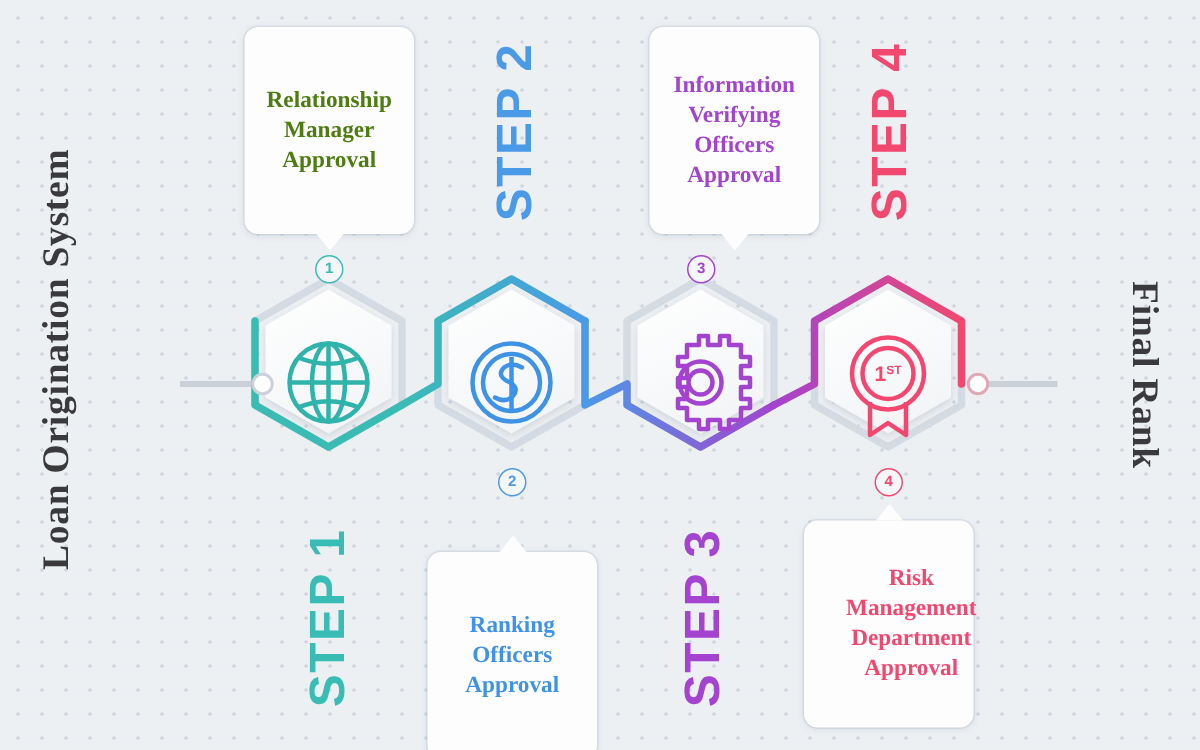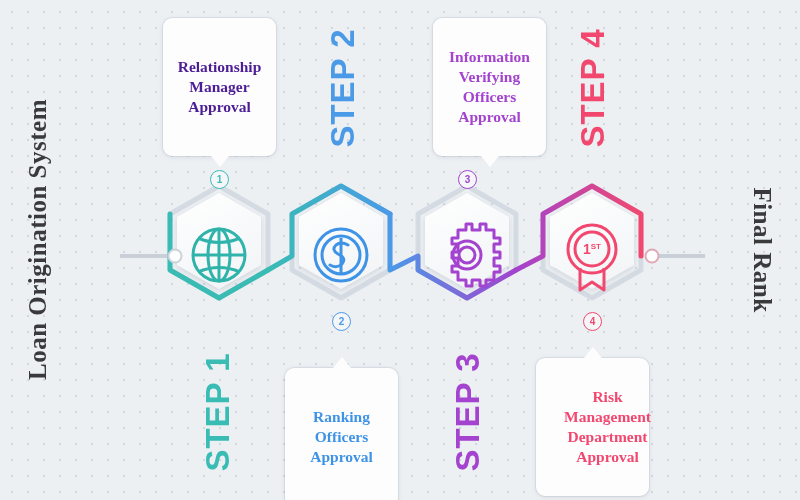--- a/index.html
+++ b/index.html
@@ -185,36 +185,36 @@
   </svg>
 
   <div class="side-label" id="label-left">Loan Origination System</div>
   <div class="side-label" id="label-right">Final Rank</div>
 
   <div class="step-word up" style="left:218px;top:412px;color:#39bcb4;">STEP 1</div>
   <div class="step-word up" style="left:343px;top:88px;color:#4a9ae8;">STEP 2</div>
   <div class="step-word up" style="left:468px;top:412px;color:#a343cf;">STEP 3</div>
   <div class="step-word up" style="left:593px;top:88px;color:#f2486f;">STEP 4</div>
 
-  <div class="card top" style="left:163px;top:18px;height:138px;color:#4c1d95;">
+  <div class="card top" style="left:163px;top:18px;height:138px;color:#4d7c0f;">
     <span>Relationship Manager Approval</span>
     <span class="tail"></span>
   </div>
 
   <div class="card bot" style="left:285px;top:368px;height:138px;color:#3f93e6;">
     <span>Ranking Officers Approval</span>
     <span class="tail"></span>
   </div>
 
   <div class="card top" style="left:411px;top:18px;height:138px;color:#a343cf;margin-left:22px;">
     <span>Information Verifying Officers Approval</span>
     <span class="tail"></span>
   </div>
 
-  <div class="card bot" style="left:536px;top:358px;height:138px;color:#f2486f;padding-left:36px;">
+  <div class="card bot" style="left:536px;top:347px;height:138px;color:#f2486f;padding-left:36px;">
     <span>Risk Management Department Approval</span>
     <span class="tail"></span>
   </div>
 
   <div class="badge" style="left:210px;top:170px;border-color:#39bcb4;color:#39bcb4;">
     <span>1</span>
   </div>
   <div class="badge" style="left:332px;top:312px;border-color:#4a9ae8;color:#4a9ae8;">
     <span>2</span>
   </div>

